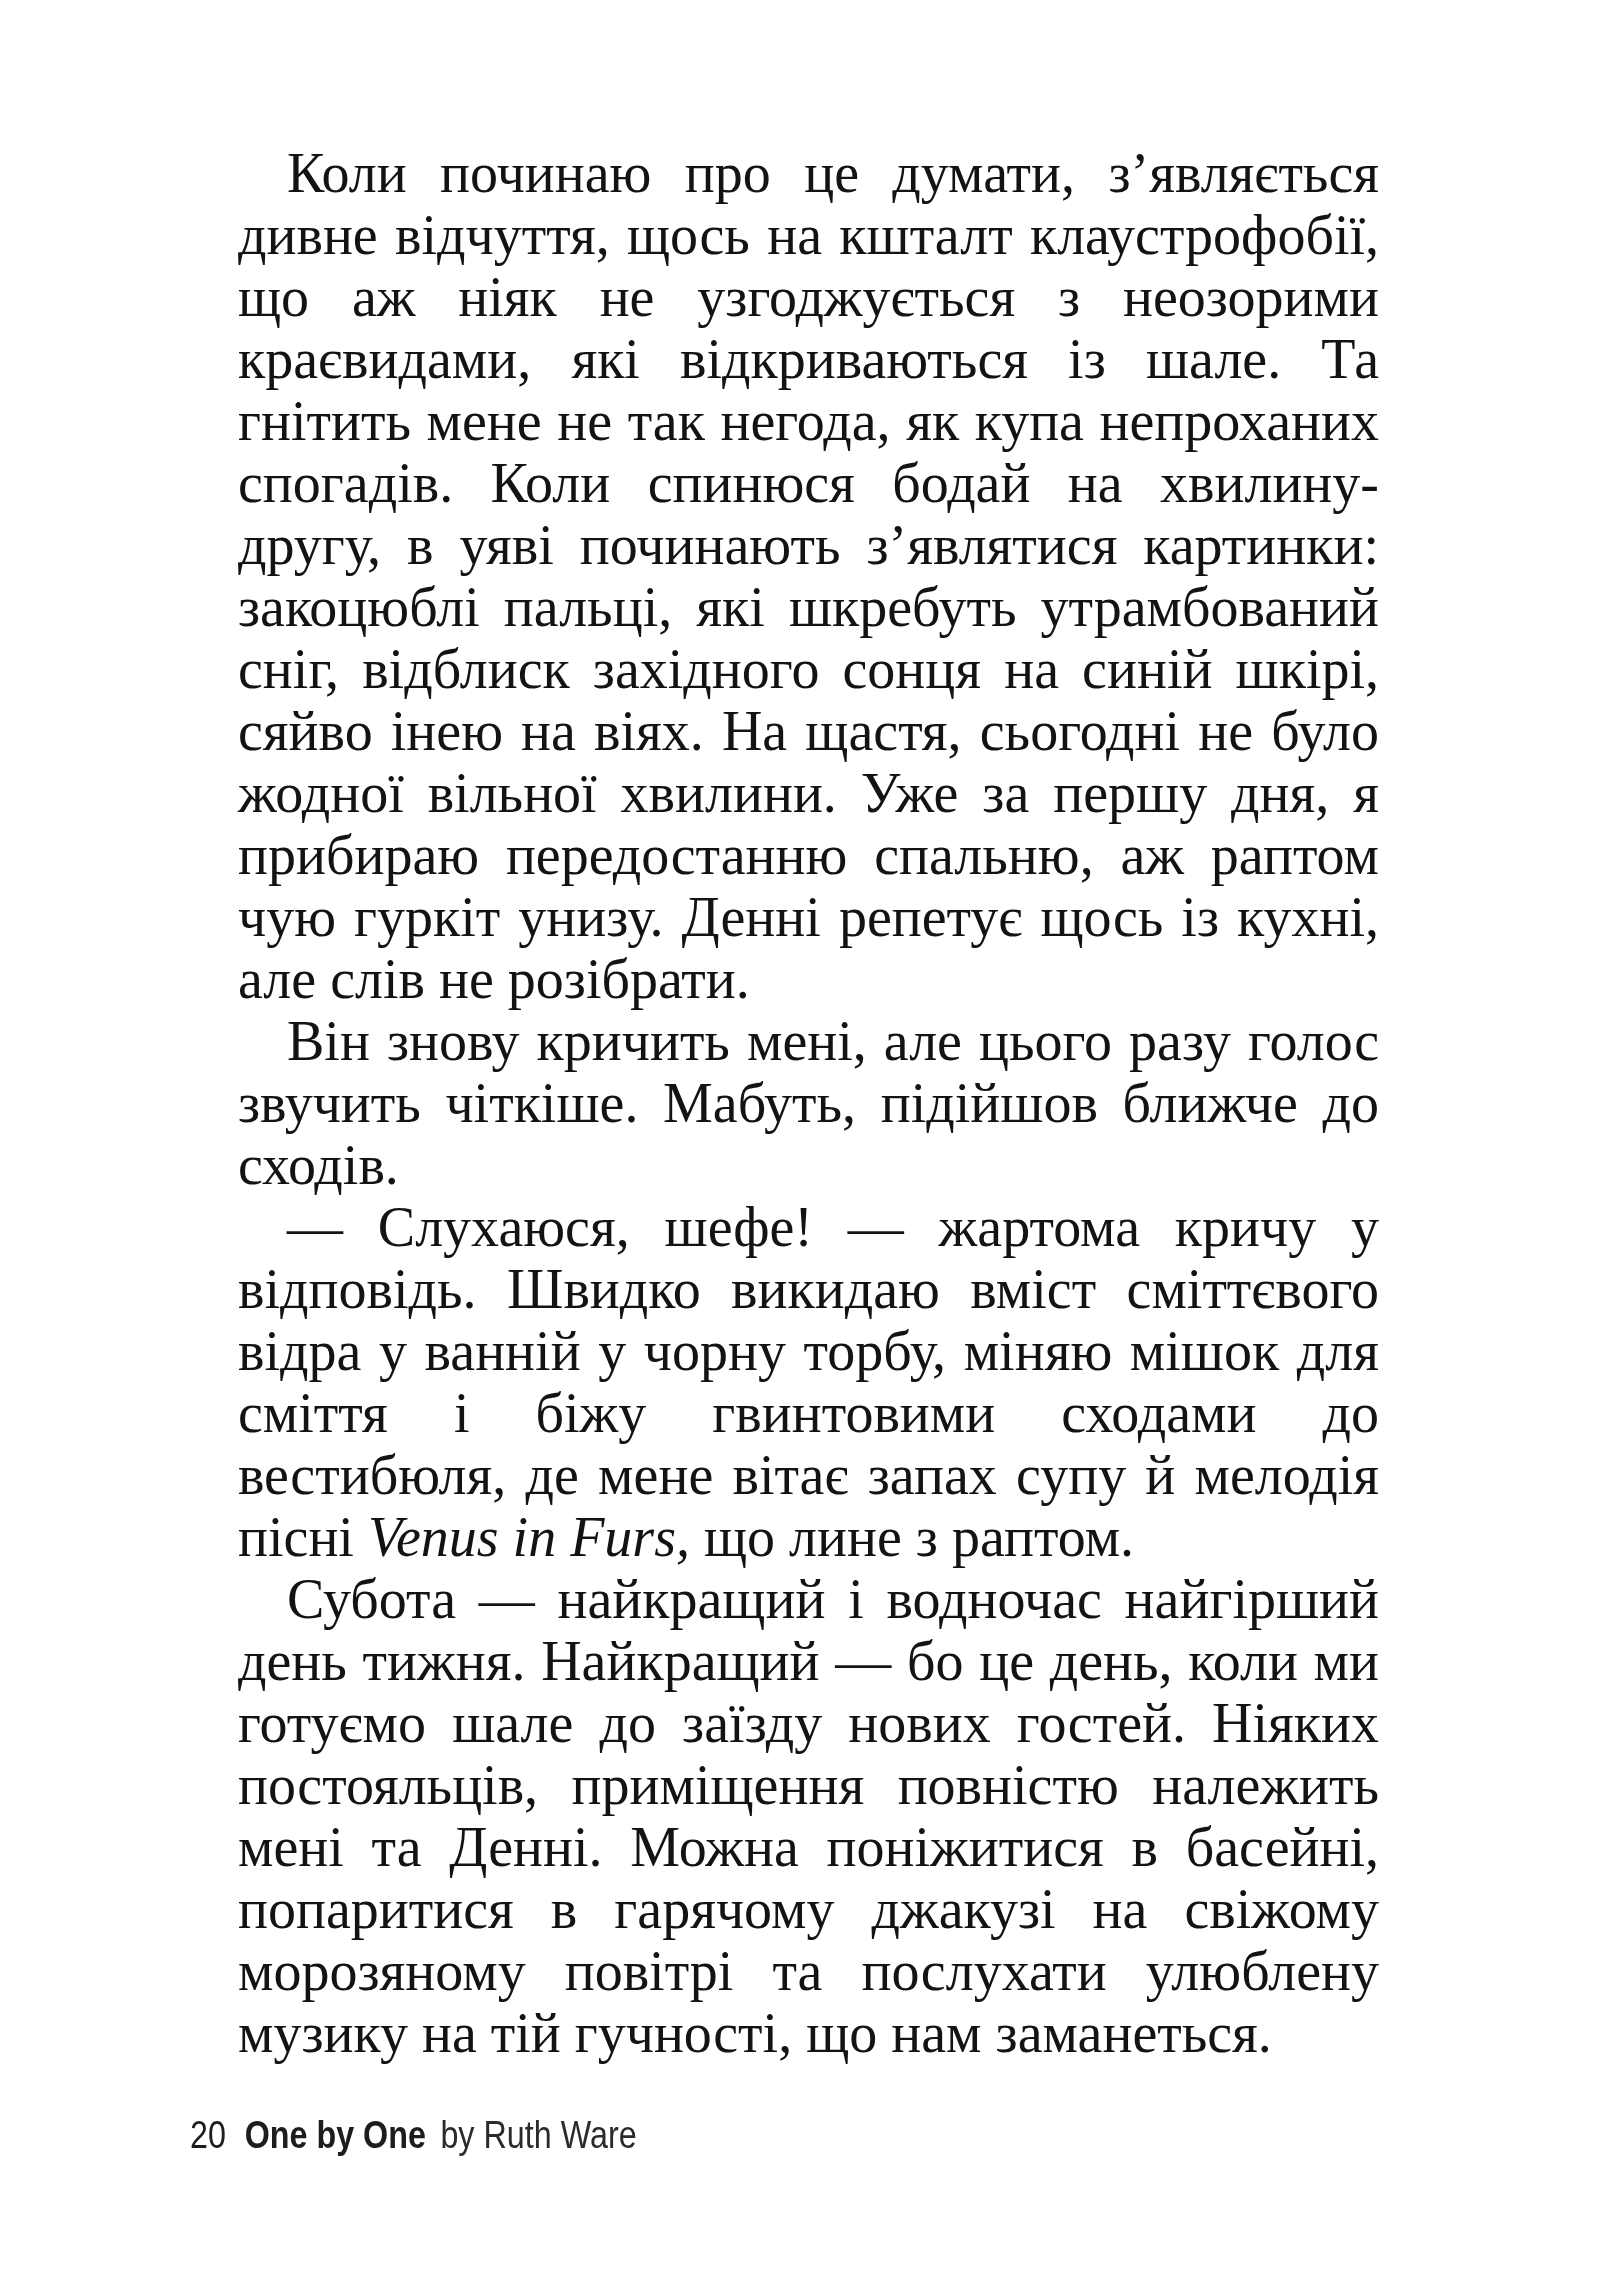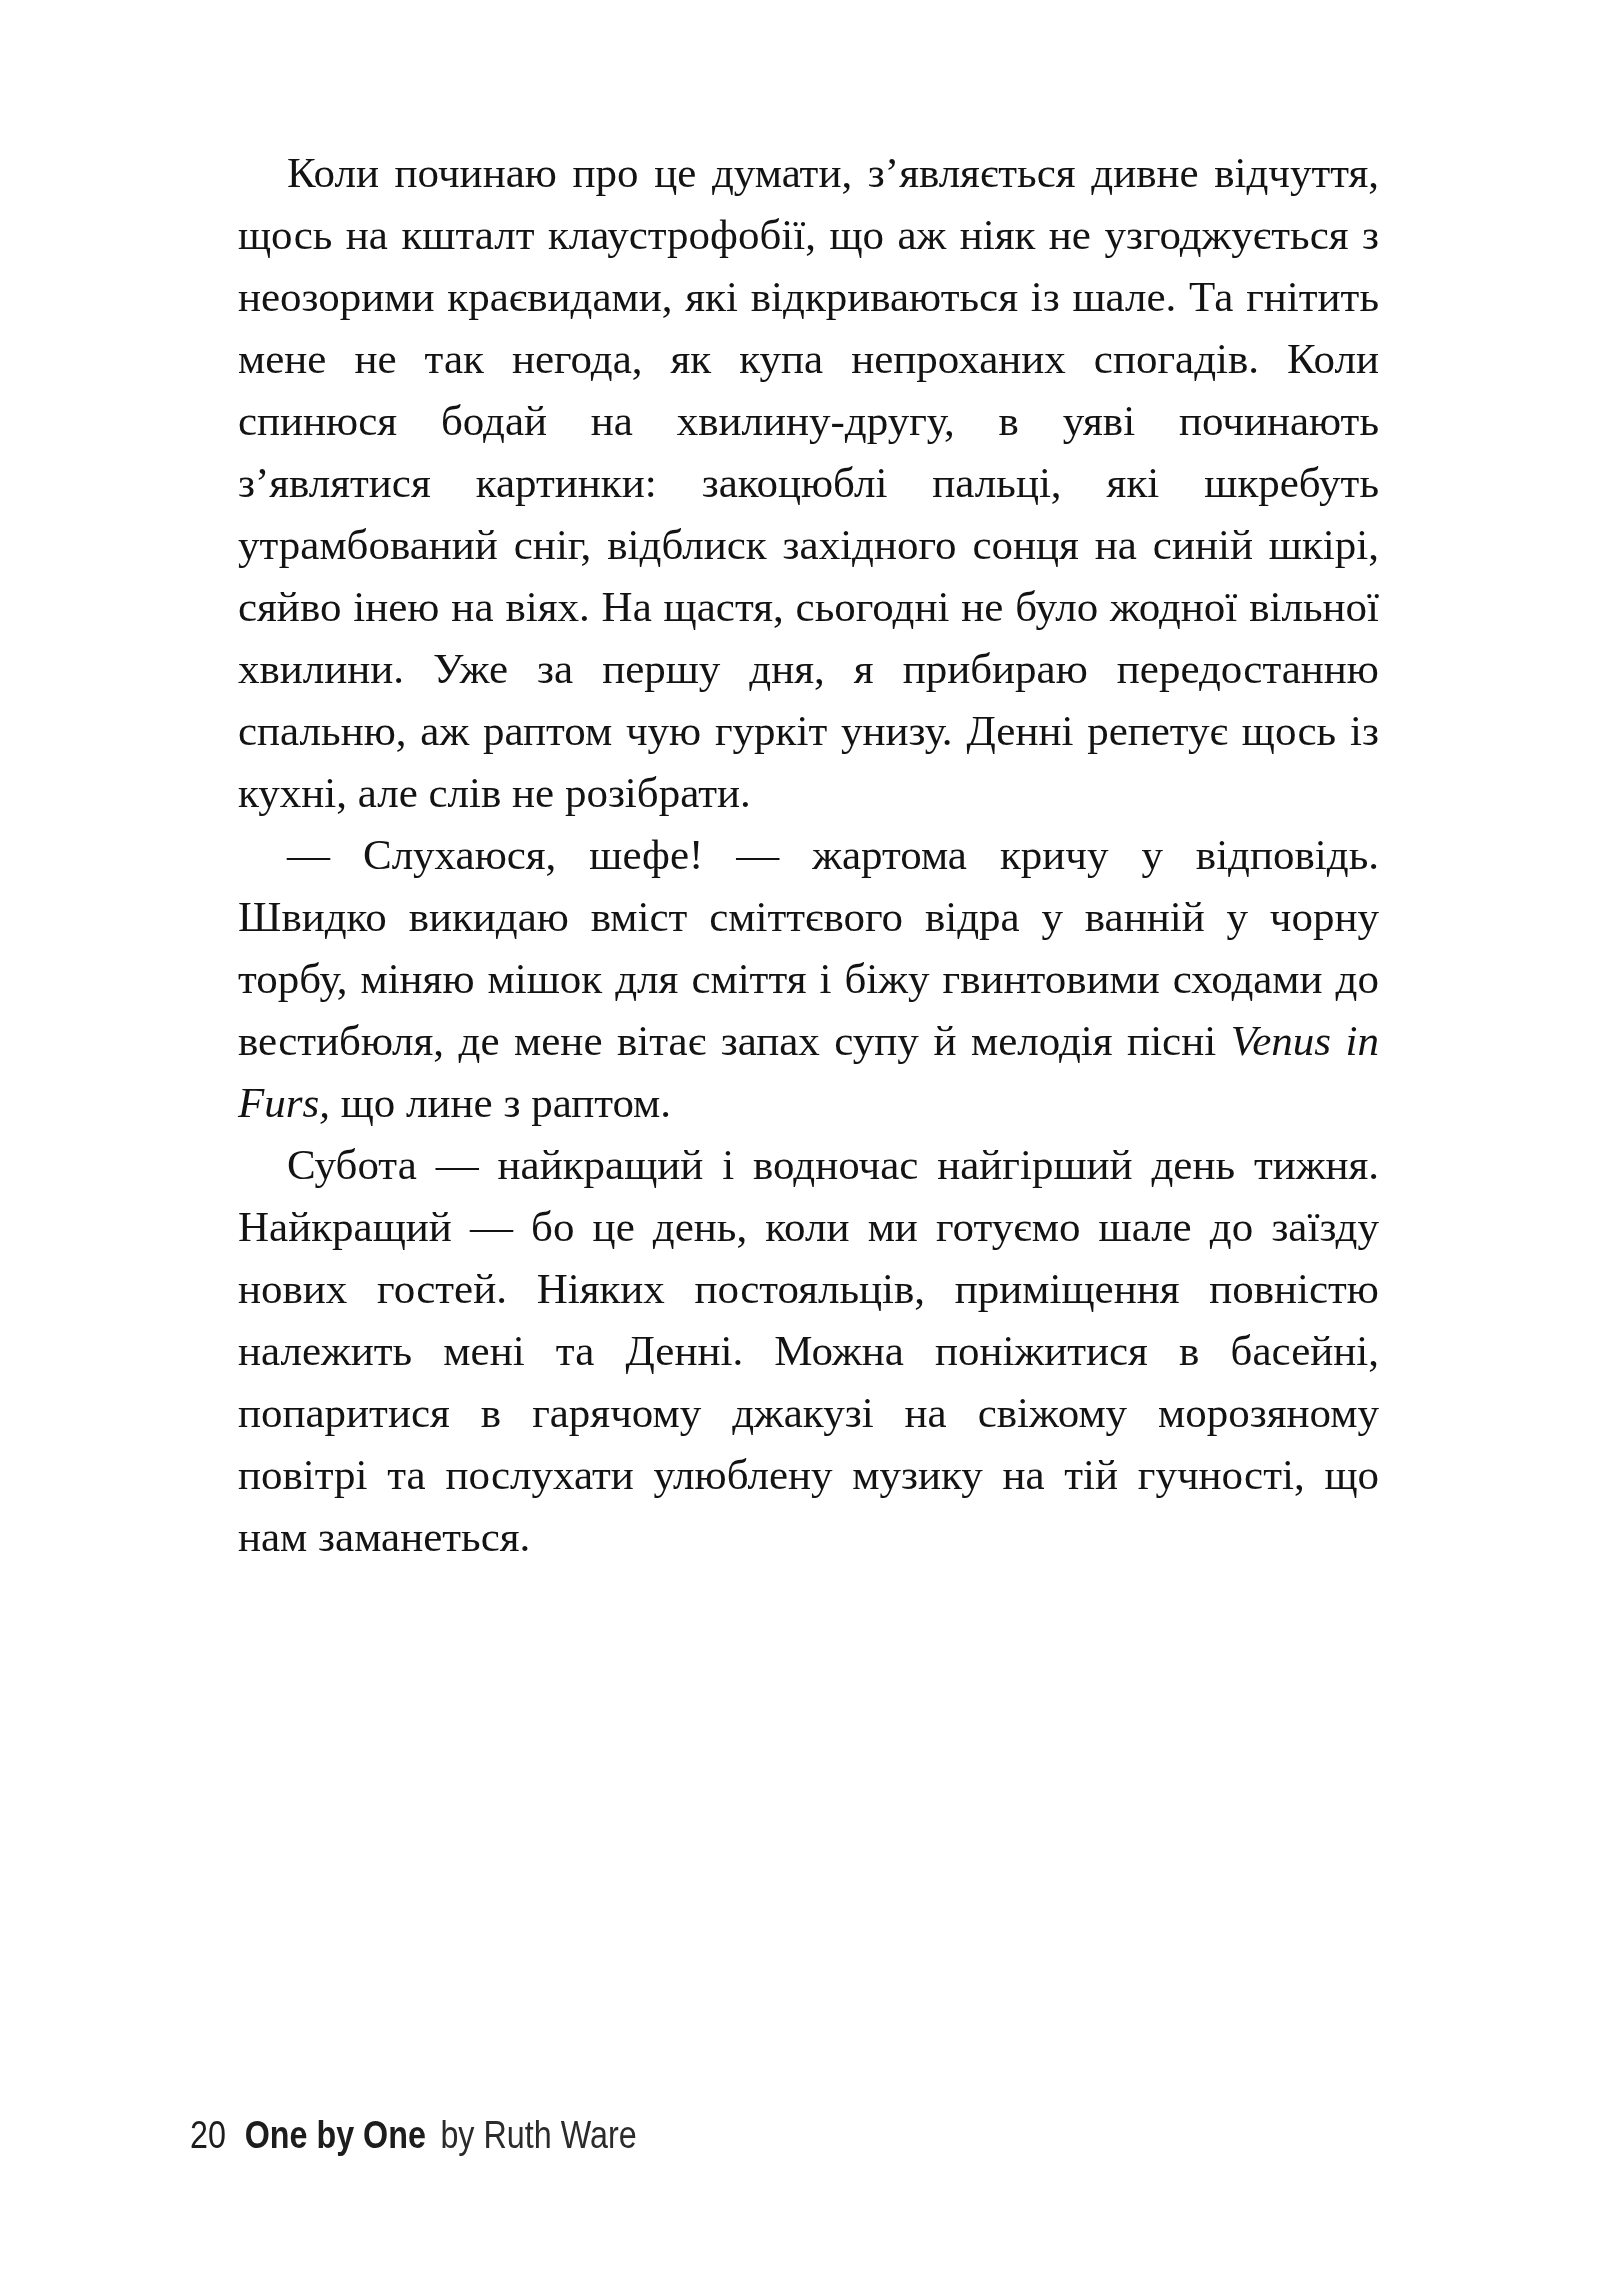--- a/index.html
+++ b/index.html
@@ -17,21 +17,21 @@
   .page {
     position: absolute;
     inset: 0;
     background: #ffffff;
   }
   .text-block {
     position: absolute;
     left: 238px;
     top: 142px;
     width: 1141px;
-    font-size: 43px;
+    font-size: 56px;
     line-height: 62px;
     color: #131313;
     text-align: justify;
     text-justify: inter-word;
   }
   .text-block p {
     margin: 0;
     padding: 0;
     text-indent: 49px;
   }
@@ -65,20 +65,21 @@
 </style>
 </head>
 <body>
 
 <div class="page">
 
   <main class="text-block">
     <p><span>Коли починаю про це думати, з’являється дивне відчуття, щось на кшталт клаустрофобії, що аж ніяк не узгоджується з неозорими краєвидами, які відкриваються із шале. Та гнітить мене не так негода, як купа непроханих спогадів. Коли спинюся бодай на хвилину-другу, в уяві починають з’являтися картинки: закоцюблі пальці, які шкребуть утрамбований сніг, відблиск західного сонця на синій шкірі, сяйво інею на віях. На щастя, сьогодні не було жодної вільної хвилини. Уже за першу дня, я прибираю передостанню спальню, аж раптом чую гуркіт унизу. Денні репетує щось із кухні, але слів не розібрати.</span></p>
 
 
+    <p><span>Він знову кричить мені, але цього разу голос звучить чіткіше. Мабуть, підійшов ближче до сходів.</span></p>
 
 
     <p><span>— Слухаюся, шефе! — жартома кричу у відповідь. Швидко викидаю вміст сміттєвого відра у ванній у чорну торбу, міняю мішок для сміття і біжу гвинтовими сходами до вестибюля, де мене вітає запах супу й мелодія пісні </span><span class="italic">Venus in Furs,</span><span> що лине з раптом.</span></p>
 
     <p><span>Субота — найкращий і водночас найгірший день тижня. Найкращий — бо це день, коли ми готуємо шале до заїзду нових гостей. Ніяких постояльців, приміщення повністю належить мені та Денні. Можна поніжитися в басейні, попаритися в гарячому джакузі на свіжому морозяному повітрі та послухати улюблену музику на тій гучності, що нам заманеться.</span></p>
 
   </main>
 
   <footer class="footer">
     <span class="num">20</span><span class="title">One by One</span><span class="byline">by Ruth Ware</span>

